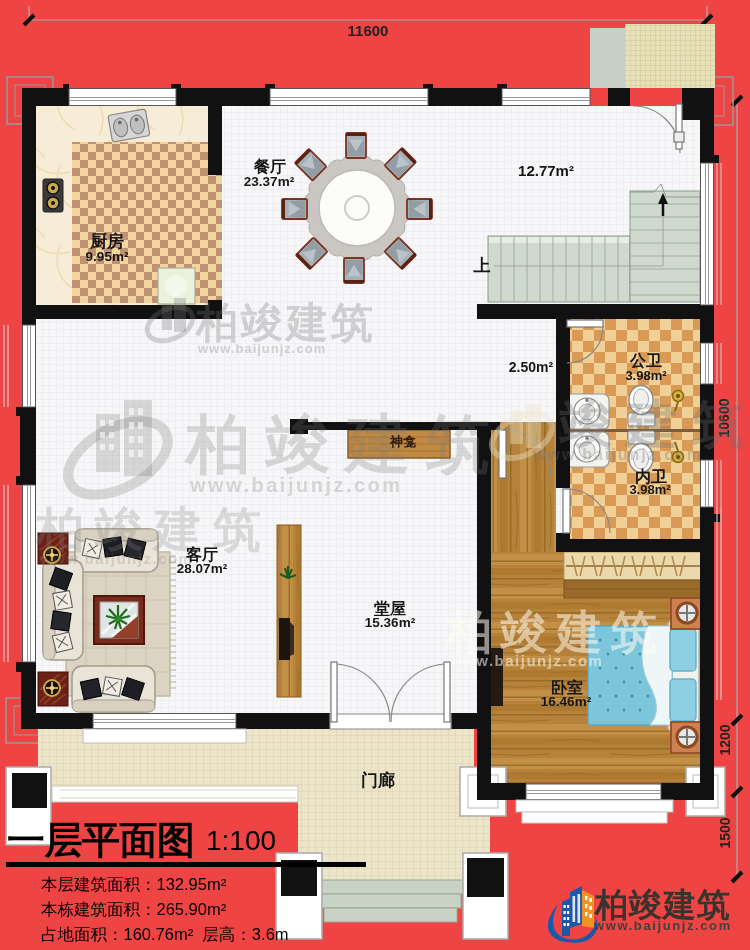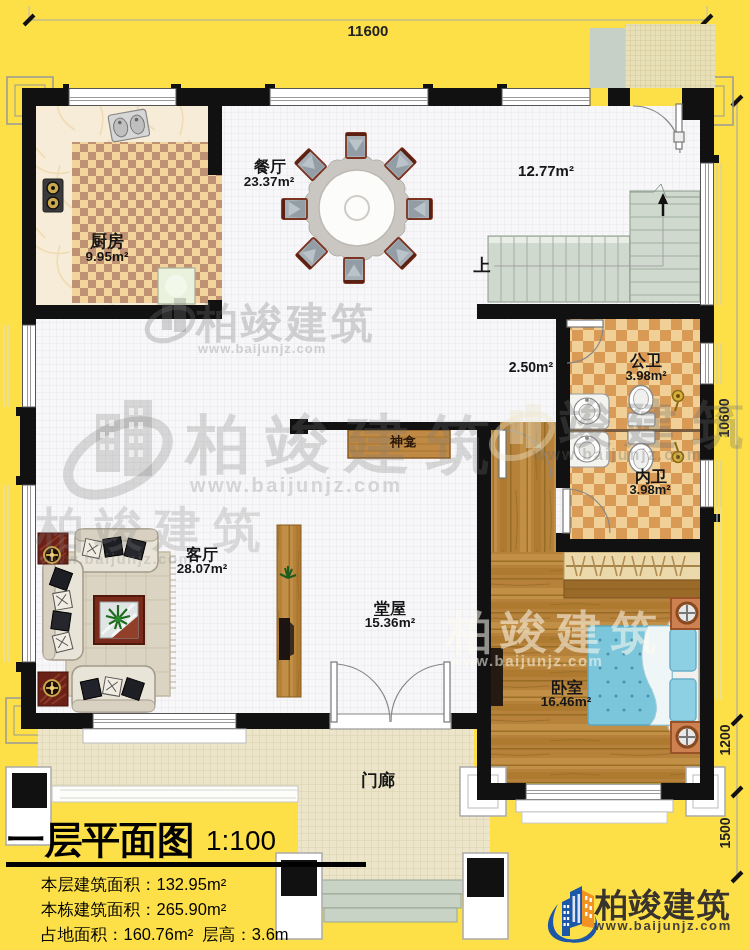--- a/index.html
+++ b/index.html
@@ -1,16 +1,16 @@
 <!DOCTYPE html>
 <html><head>
 <meta charset="utf-8">
 <style>
   html,body{margin:0;padding:0;background:#fff;}
-  #page{position:relative;width:750px;height:950px;background:#fde047;overflow:hidden;
+  #page{position:relative;width:750px;height:950px;background:#ef4444;overflow:hidden;
         font-family:"Liberation Sans", sans-serif;}
   svg{position:absolute;left:0;top:0;}
 </style>
 </head>
 <body>
 <div id="page">
 <svg width="750" height="950" viewBox="0 0 750 950">
 <defs>
   <pattern id="tile" width="7" height="7" patternUnits="userSpaceOnUse">
     <rect width="7" height="7" fill="#f7f7f9"></rect>

